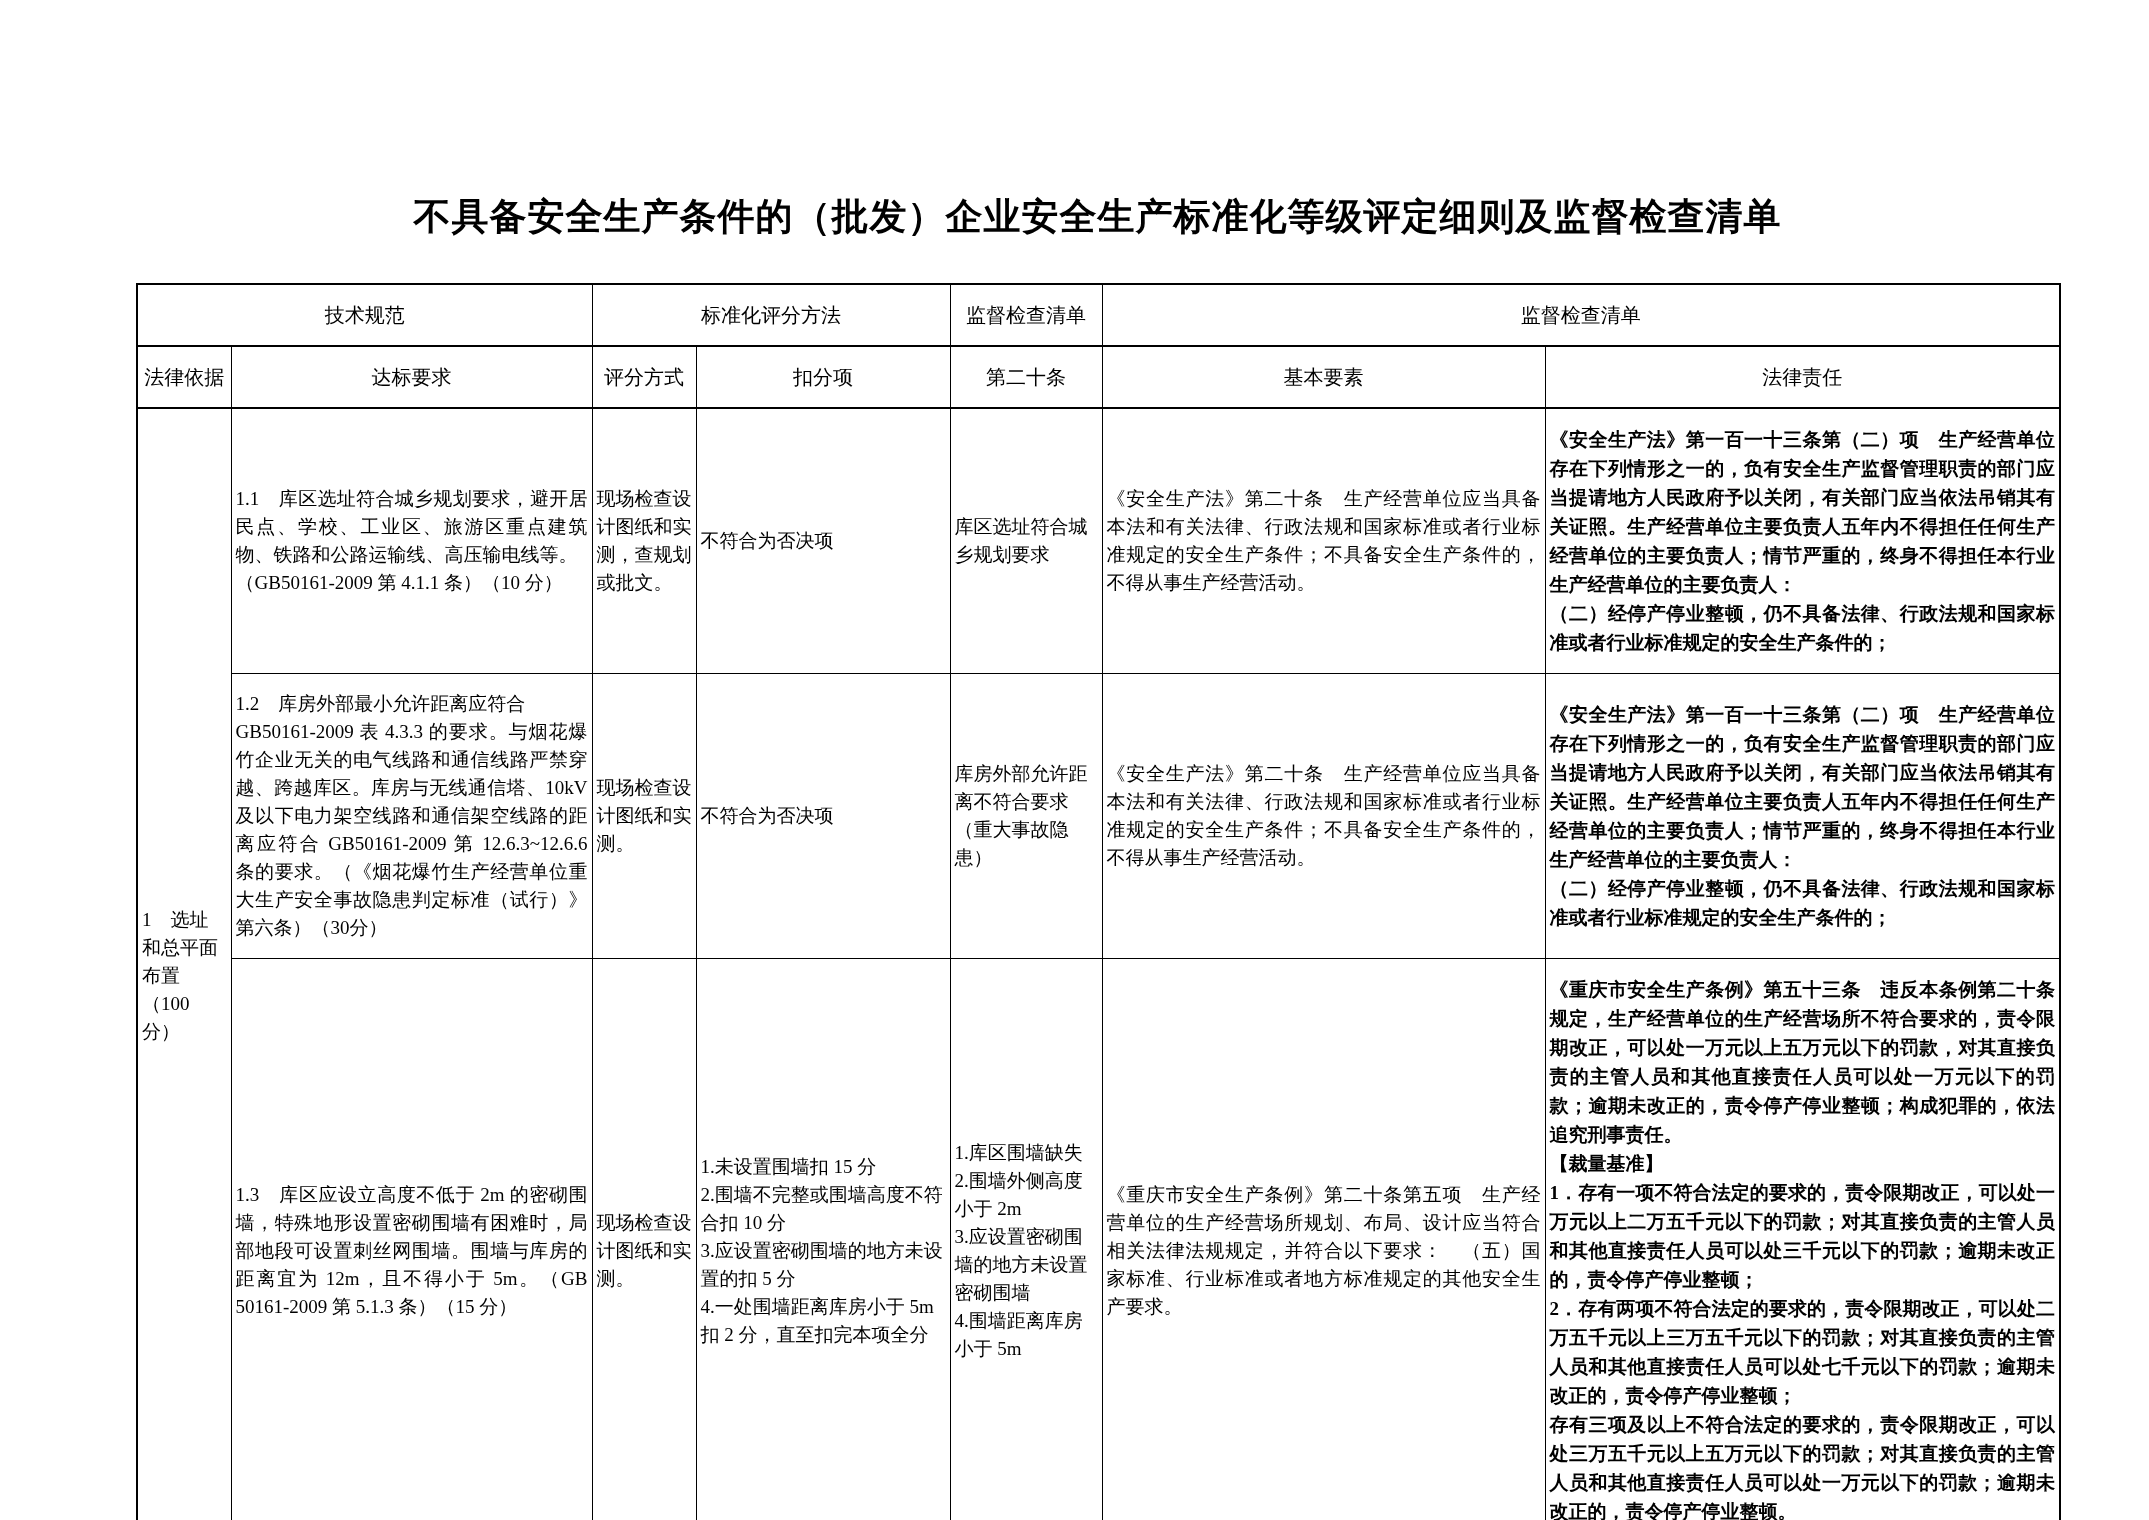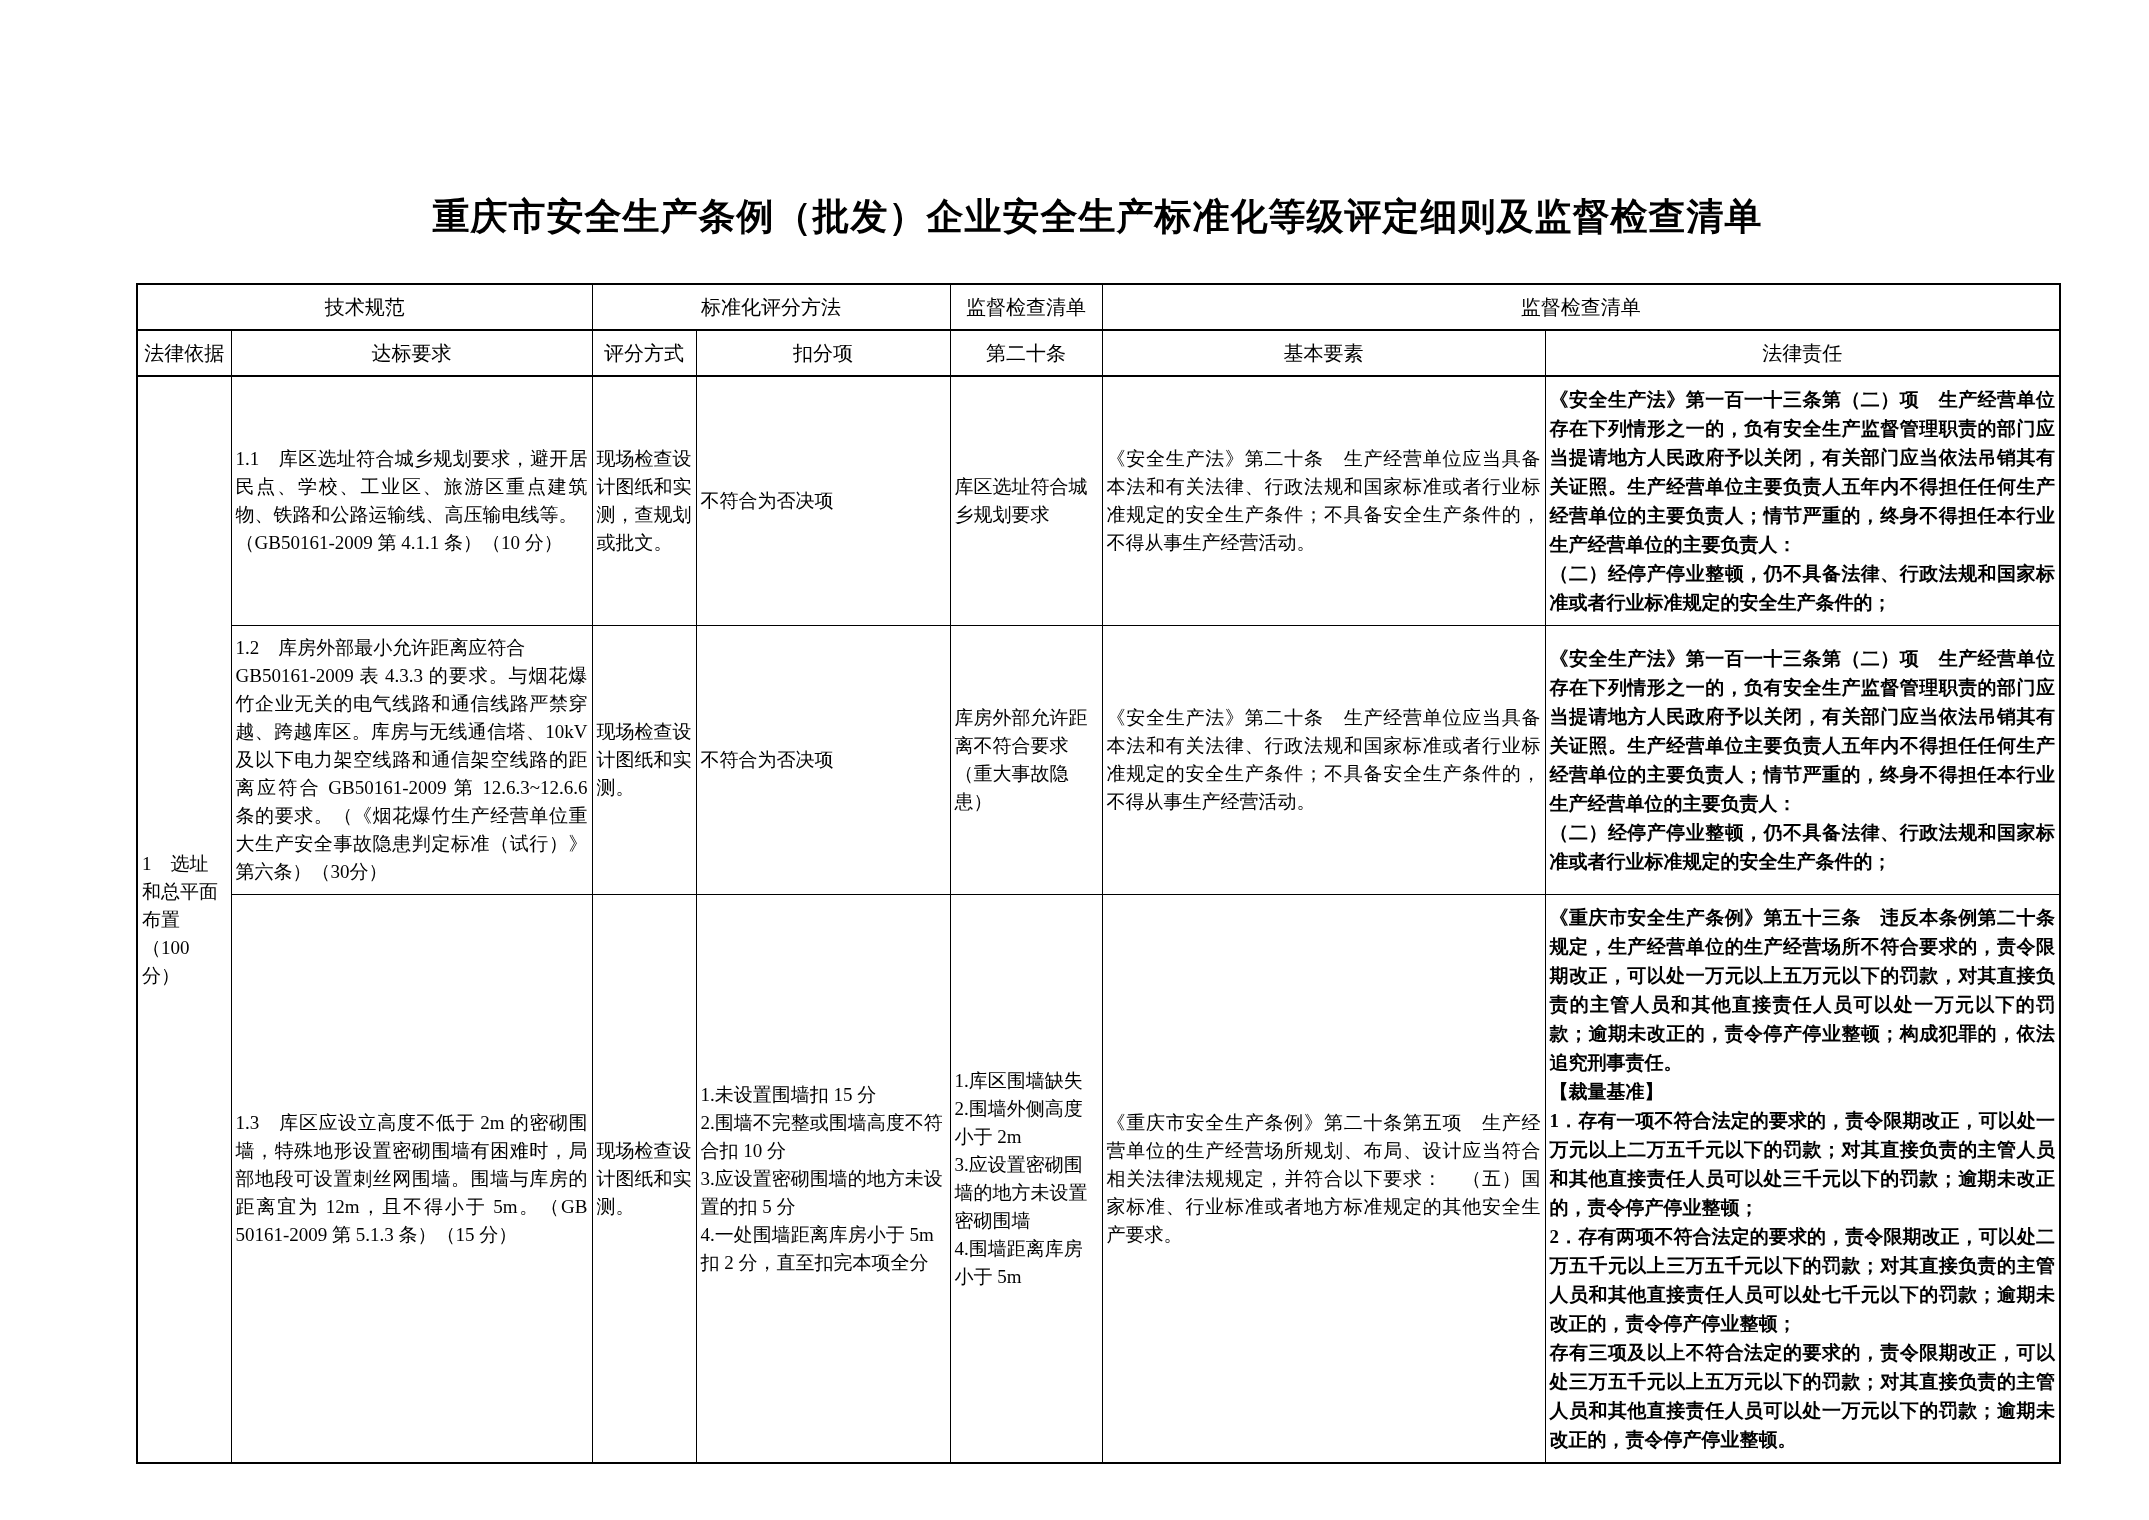--- a/index.html
+++ b/index.html
@@ -28,21 +28,21 @@
     top:283px;
     width:1923px;
     border-collapse:collapse;
     table-layout:fixed;
     border:2px solid #000;
     font-size:19px;
     line-height:28px;
   }
   table.eval th, table.eval td{
     border:1px solid #000;
-    padding:8px 4px;
+    padding:16px 4px;
     vertical-align:middle;
     overflow:hidden;
     white-space:pre-line;
   }
   table.eval thead th{
     font-weight:400;
     text-align:center;
     border-bottom-width:2px;
     white-space:nowrap;
     font-size:20px;
@@ -55,21 +55,21 @@
   td.left{text-align:left;}
   td.col-liability{line-height:29px;padding:1px 5px;font-weight:bold;}
   td.col-basis{padding:1px 3px;}
   td.cell-element{padding:1px 5px;}
 </style>
 </head>
 <body>
 
 <div class="page">
 
-  <div class="doc-title">重庆市安全生产条例（批发）企业安全生产标准化等级评定细则及监督检查清单</div>
+  <div class="doc-title">不具备安全生产条件的（批发）企业安全生产标准化等级评定细则及监督检查清单</div>
 
   <table class="eval">
     <colgroup>
       <col style="width:94px">
       <col style="width:361px">
       <col style="width:104px">
       <col style="width:254px">
       <col style="width:152px">
       <col style="width:443px">
       <col style="width:515px">

